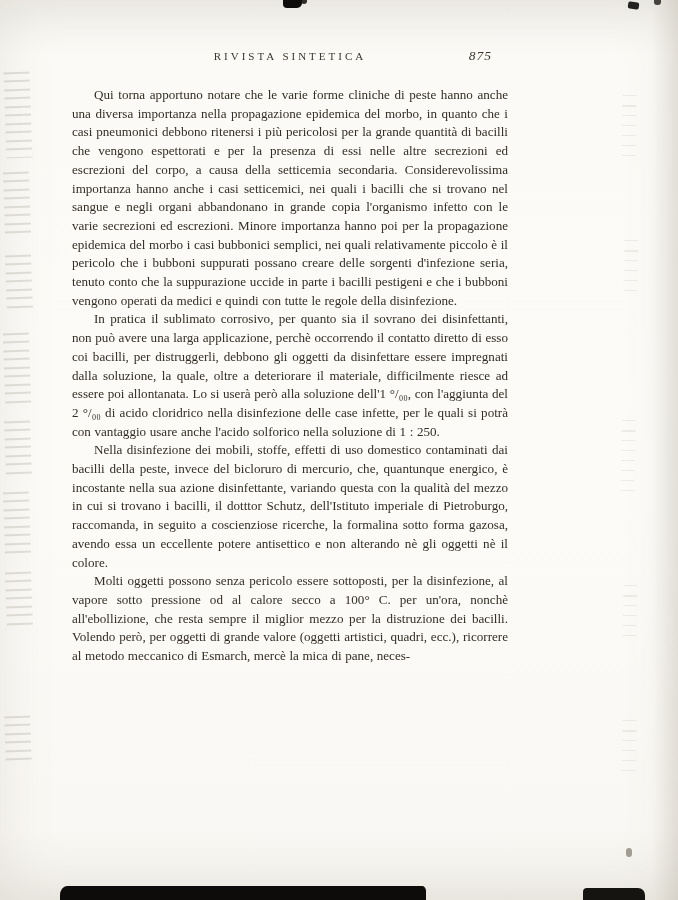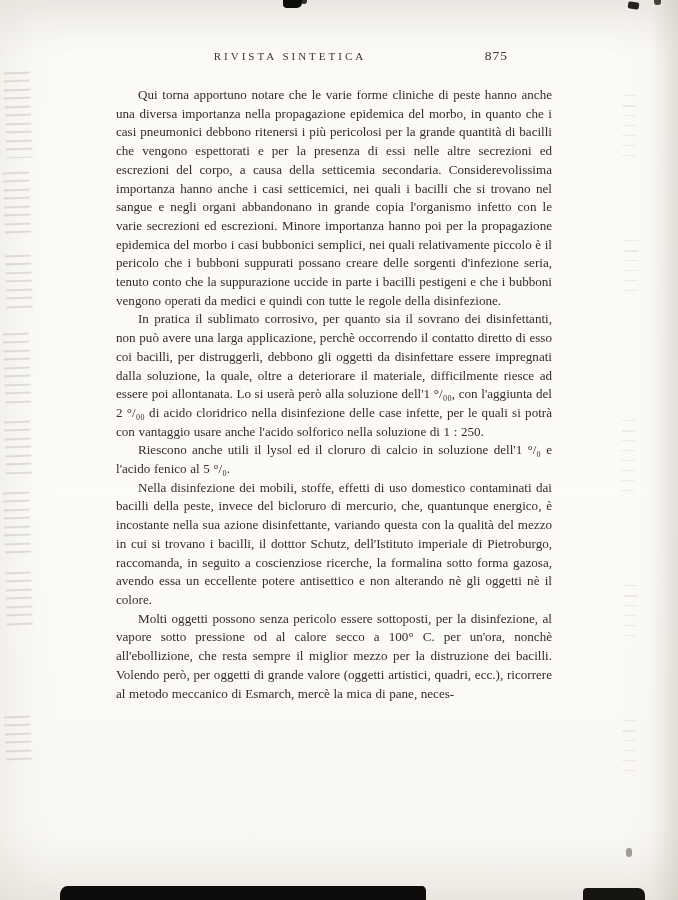--- a/index.html
+++ b/index.html
@@ -28,40 +28,40 @@
   .journal-title {
     position: absolute;
     left: 0; right: 0;
     text-align: center;
     font-size: 11px;
     letter-spacing: 3px;
     color: #3d372e;
   }
   .page-number {
     position: absolute;
-    right: 0;
+    right: 16px;
     top: -2px;
     font-size: 13.5px;
     letter-spacing: 1px;
     color: #3d372e;
+    font-style: italic;
   }
   
   .text-block {
     position: absolute;
     left: 72px;
     top: 86px;
     width: 436px;
     font-size: 13.1px;
     line-height: 18.7px;
     color: #332d25;
     text-align: justify;
     hyphens: auto;
     -webkit-hyphens: auto;
     word-spacing: 0.3px;
-    margin-left: 44px;
   }
   .text-block p {
     margin: 0;
     text-indent: 22px;
   }
   
   .note {
     position: absolute;
     width: 26px;
     opacity: 0.45;
@@ -112,21 +112,20 @@
 <div class="scan-page">
 
   <div class="page-header">
     <span class="journal-title">RIVISTA SINTETICA</span>
     <span class="page-number">875</span>
   </div>
 
   <div class="text-block">
     <p>Qui torna apportuno notare che le varie forme cliniche di peste hanno anche una diversa importanza nella propagazione epidemica del morbo, in quanto che i casi pneumonici debbono ritenersi i più pericolosi per la grande quantità di bacilli che vengono espettorati e per la presenza di essi nelle altre secrezioni ed escrezioni del corpo, a causa della setticemia secondaria. Considerevolissima importanza hanno anche i casi setticemici, nei quali i bacilli che si trovano nel sangue e negli organi abbandonano in grande copia l'organismo infetto con le varie secrezioni ed escrezioni. Minore importanza hanno poi per la propagazione epidemica del morbo i casi bubbonici semplici, nei quali relativamente piccolo è il pericolo che i bubboni suppurati possano creare delle sorgenti d'infezione seria, tenuto conto che la suppurazione uccide in parte i bacilli pestigeni e che i bubboni vengono operati da medici e quindi con tutte le regole della disinfezione.</p>
     <p>In pratica il sublimato corrosivo, per quanto sia il sovrano dei disinfettanti, non può avere una larga applicazione, perchè occorrendo il contatto diretto di esso coi bacilli, per distruggerli, debbono gli oggetti da disinfettare essere impregnati dalla soluzione, la quale, oltre a deteriorare il materiale, difficilmente riesce ad essere poi allontanata. Lo si userà però alla soluzione dell'1 °/₀₀, con l'aggiunta del 2 °/₀₀ di acido cloridrico nella disinfezione delle case infette, per le quali si potrà con vantaggio usare anche l'acido solforico nella soluzione di 1 : 250.</p>
-    <p>Riescono anche utili il lysol ed il cloruro di calcio in soluzione dell'1 °/₀ e l'acido fenico al 5 °/₀.</p>
     <p>Nella disinfezione dei mobili, stoffe, effetti di uso domestico contaminati dai bacilli della peste, invece del bicloruro di mercurio, che, quantunque energico, è incostante nella sua azione disinfettante, variando questa con la qualità del mezzo in cui si trovano i bacilli, il dotttor Schutz, dell'Istituto imperiale di Pietroburgo, raccomanda, in seguito a coscienziose ricerche, la formalina sotto forma gazosa, avendo essa un eccellente potere antisettico e non alterando nè gli oggetti nè il colore.</p>
     <p>Molti oggetti possono senza pericolo essere sottoposti, per la disinfezione, al vapore sotto pressione od al calore secco a 100° C. per un'ora, nonchè all'ebollizione, che resta sempre il miglior mezzo per la distruzione dei bacilli. Volendo però, per oggetti di grande valore (oggetti artistici, quadri, ecc.), ricorrere al metodo meccanico di Esmarch, mercè la mica di pane, neces-</p>
   </div>
 
   <div class="note" style="left:5px; top:72px;  height:86px;"></div>
   <div class="note" style="left:4px; top:172px; height:66px;"></div>
   <div class="note" style="left:6px; top:255px; height:58px;"></div>
   <div class="note" style="left:4px; top:333px; height:72px;"></div>
   <div class="note" style="left:5px; top:421px; height:56px;"></div>
   <div class="note" style="left:4px; top:492px; height:66px;"></div>

